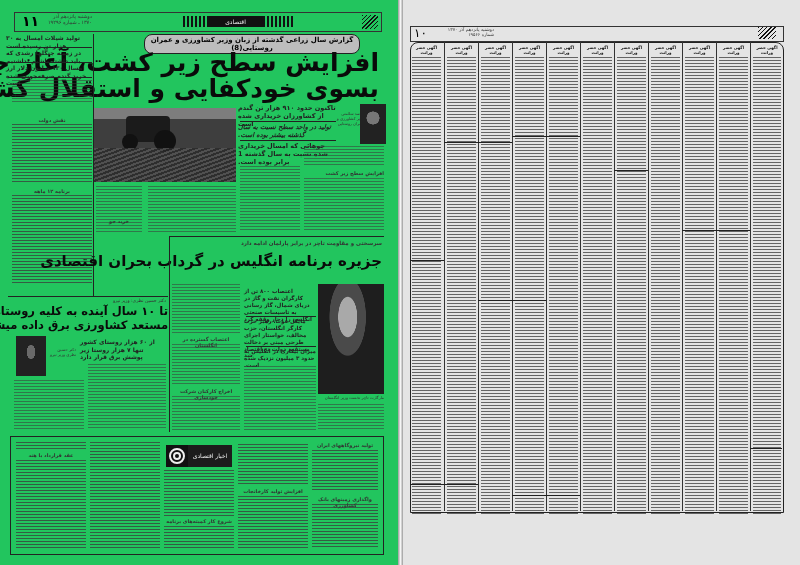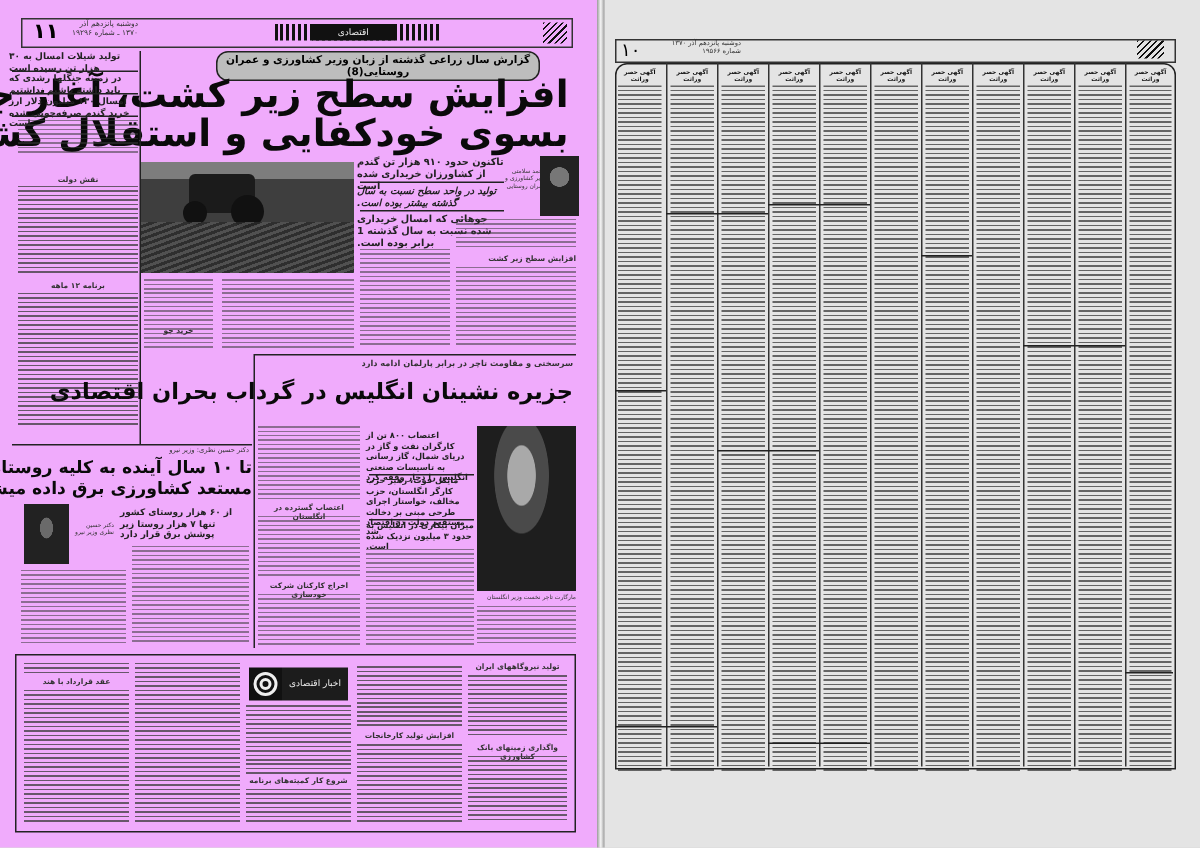--- a/index.html
+++ b/index.html
@@ -1,17 +1,17 @@
 <!DOCTYPE html>
 <html><head>
 <meta charset="utf-8">
 <style>
   html, body { margin:0; padding:0; }
   body { width:800px; height:565px; background:#cfcfcf; position:relative; overflow:hidden; font-family:"DejaVu Sans", sans-serif; }
-  .page { position:absolute; top:0; background:#f0abfc; overflow:hidden; }
+  .page { position:absolute; top:0; background:#22c55e; overflow:hidden; }
   .page.left { left:0; width:400px; height:565px; }
   .page.right { left:400px; width:400px; height:565px; background:#e4e4e4; }
   .spine { position:absolute; left:398px; top:0; width:5px; height:565px; background:linear-gradient(90deg,#9a9a9a,#f5f5f5,#9a9a9a); }
   .abs { position:absolute; }
   .txt { background:repeating-linear-gradient(180deg,#3a3a3a 0 1px,transparent 1px 3px); opacity:.55; }
   .txt.dense { opacity:.75; }
   .rule { background:#222; }
   .hdrbox { border:1px solid #333; }
   .headline { font-weight:bold; color:#0a0a0a; line-height:1; direction:rtl; text-align:right; white-space:nowrap; }
   .small { font-size:7px; color:#222; direction:rtl; text-align:left; font-weight:bold; line-height:1.25; }
@@ -73,21 +73,21 @@
   <div class="abs txt" style="left:96px;top:186px;width:46px;height:46px;"></div>
   <div class="abs tiny" style="left:96px;top:218px;width:46px;font-weight:bold;text-align:center;">خرید جو</div>
   <div class="abs txt" style="left:148px;top:186px;width:88px;height:46px;"></div>
   <div class="abs txt" style="left:240px;top:166px;width:60px;height:66px;"></div>
   <div class="abs txt" style="left:304px;top:146px;width:80px;height:20px;"></div>
   <div class="abs tiny" style="left:304px;top:170px;width:80px;font-weight:bold;">افزایش سطح زیر کشت</div>
   <div class="abs txt" style="left:304px;top:178px;width:80px;height:54px;"></div>
 
   <div class="abs rule" style="left:170px;top:236px;width:214px;height:1px;"></div>
   <div class="abs tiny" style="left:172px;top:240px;width:210px;font-size:5.5px;font-weight:bold;">سرسختی و مقاومت تاچر در برابر پارلمان ادامه دارد</div>
-  <div class="abs headline" style="left:172px;top:254px;width:210px;font-size:15px;">جزیره نشینان انگلیس در گرداب بحران اقتصادی</div>
+  <div class="abs headline" style="left:172px;top:254px;width:210px;font-size:15px;">جزیره برنامه انگلیس در گرداب بحران اقتصادی</div>
 
   <div class="abs small" style="left:244px;top:288px;width:72px;font-size:5.5px;">اعتصاب ۸۰۰ تن از کارگران نفت و گاز در دریای شمال، گاز رسانی به تاسیسات صنعتی انگلیس را دچار وقفه کرد</div>
   <div class="abs rule" style="left:246px;top:316px;width:70px;height:1px;"></div>
   <div class="abs small" style="left:244px;top:318px;width:72px;font-size:5.5px;">مایکل فوت، رهبر حزب کارگر انگلستان، حزب مخالف، خواستار اجرای طرحی مبنی بر دخالت مستقیم دولت در اقتصاد شد</div>
   <div class="abs rule" style="left:246px;top:346px;width:70px;height:1px;"></div>
   <div class="abs small" style="left:244px;top:348px;width:72px;font-size:5.5px;">میزان بیکاری در انگلیس به حدود ۳ میلیون نزدیک شده است.</div>
 
   <div class="abs photo" style="left:318px;top:284px;width:66px;height:110px;background:radial-gradient(ellipse at 45% 30%,#a9a9a9 0 18%,#4a4a4a 19% 35%,#1e1e1e 36% 100%);"></div>
   <div class="abs tiny" style="left:318px;top:396px;width:66px;font-size:4px;">مارگارت تاچر نخست وزیر انگلستان</div>
 

